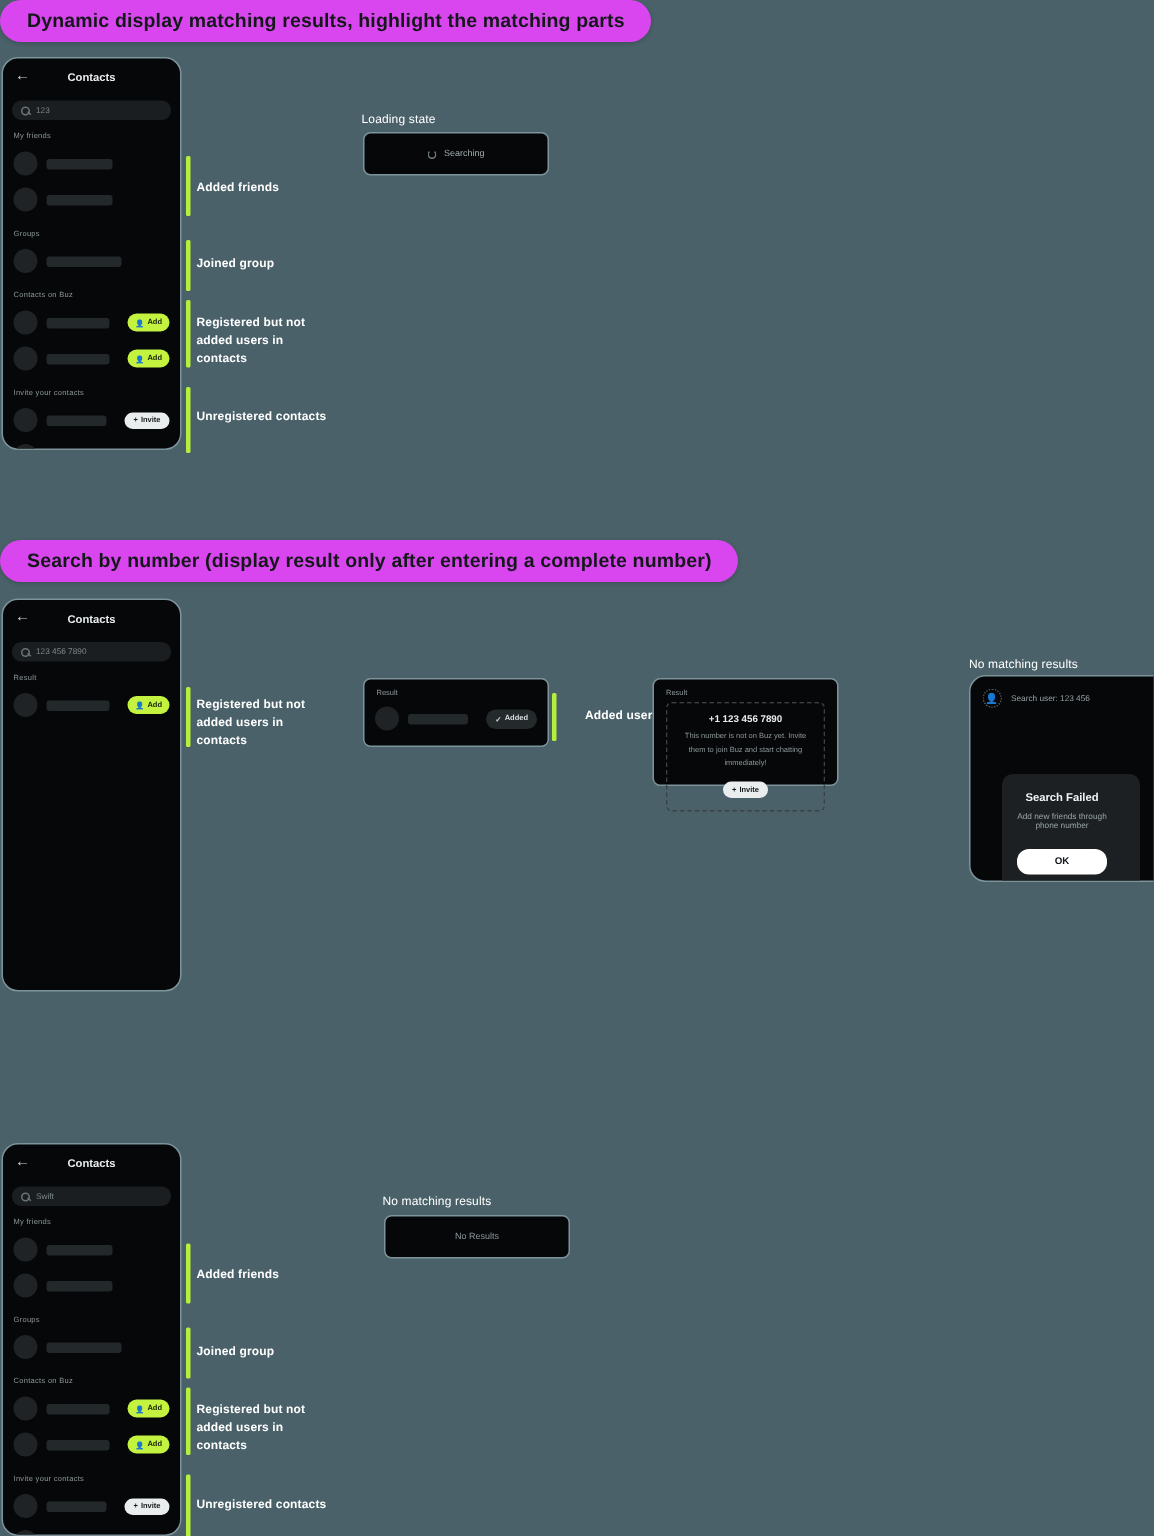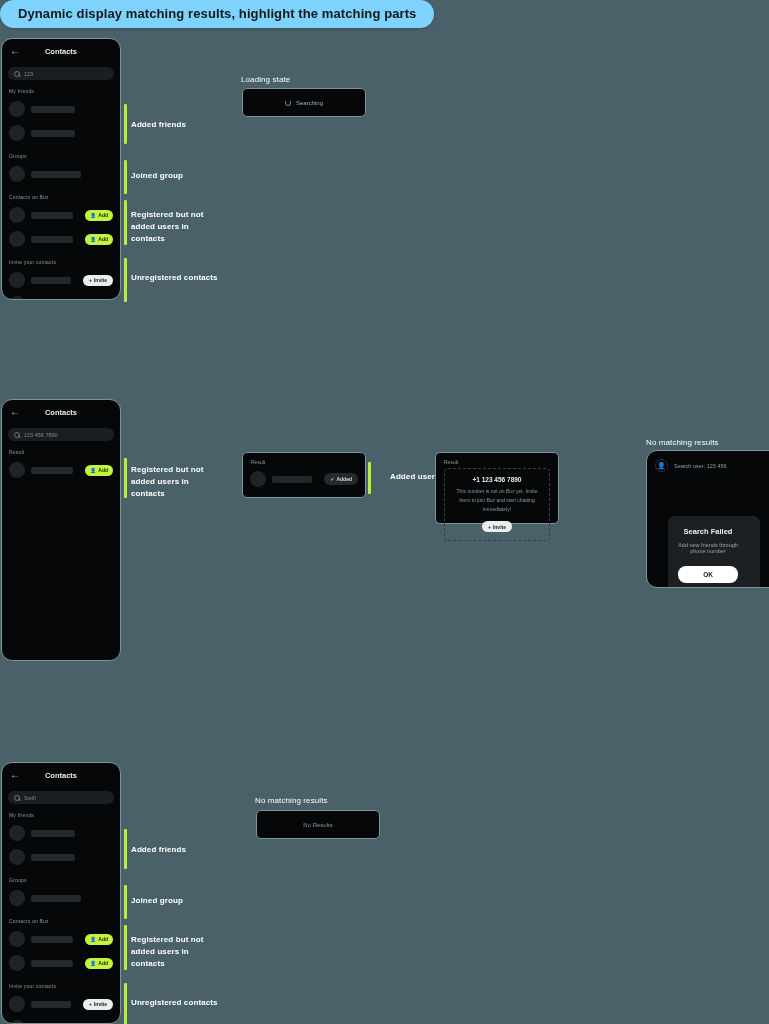--- a/index.html
+++ b/index.html
@@ -8,21 +8,21 @@
     background: #4a6169;
     font-family: "Liberation Sans", sans-serif;
     position: relative;
     overflow: hidden;
   }
   .canvas { position: absolute; inset: 0; }
 
   
   .pill {
     position: absolute;
-    background: #7dd3fc;
+    background: #d946ef;
     border-radius: 20px;
     padding: 6px 18px 7px 18px;
     font-size: 13px;
     font-weight: bold;
     color: #14181a;
     letter-spacing: .1px;
     white-space: nowrap;
     box-shadow: 0 1px 3px rgba(0,0,0,.18);
   }
 
@@ -264,20 +264,21 @@
   </div>
 
   <div class="card-label" style="left:241px; top:75px;">Loading state</div>
   <div class="card" style="left:242px; top:88px; width:124px; height:29px;">
     <div class="searching">
       <span class="spinner"></span>
       <span>Searching</span>
     </div>
   </div>
 
+  <div class="pill" style="left:0px; top:360px;">Search by number (display result only after entering a complete number)</div>
 
   <div class="phone" style="left:1px; top:399px; width:120px; height:262px;">
     <div class="phone-head">
       <div class="back-arrow">←</div>
       <div class="phone-title">Contacts</div>
     </div>
     <div class="search-bar">
       <span class="mag"></span>
       <span class="txt">123 456 7890</span>
     </div>

